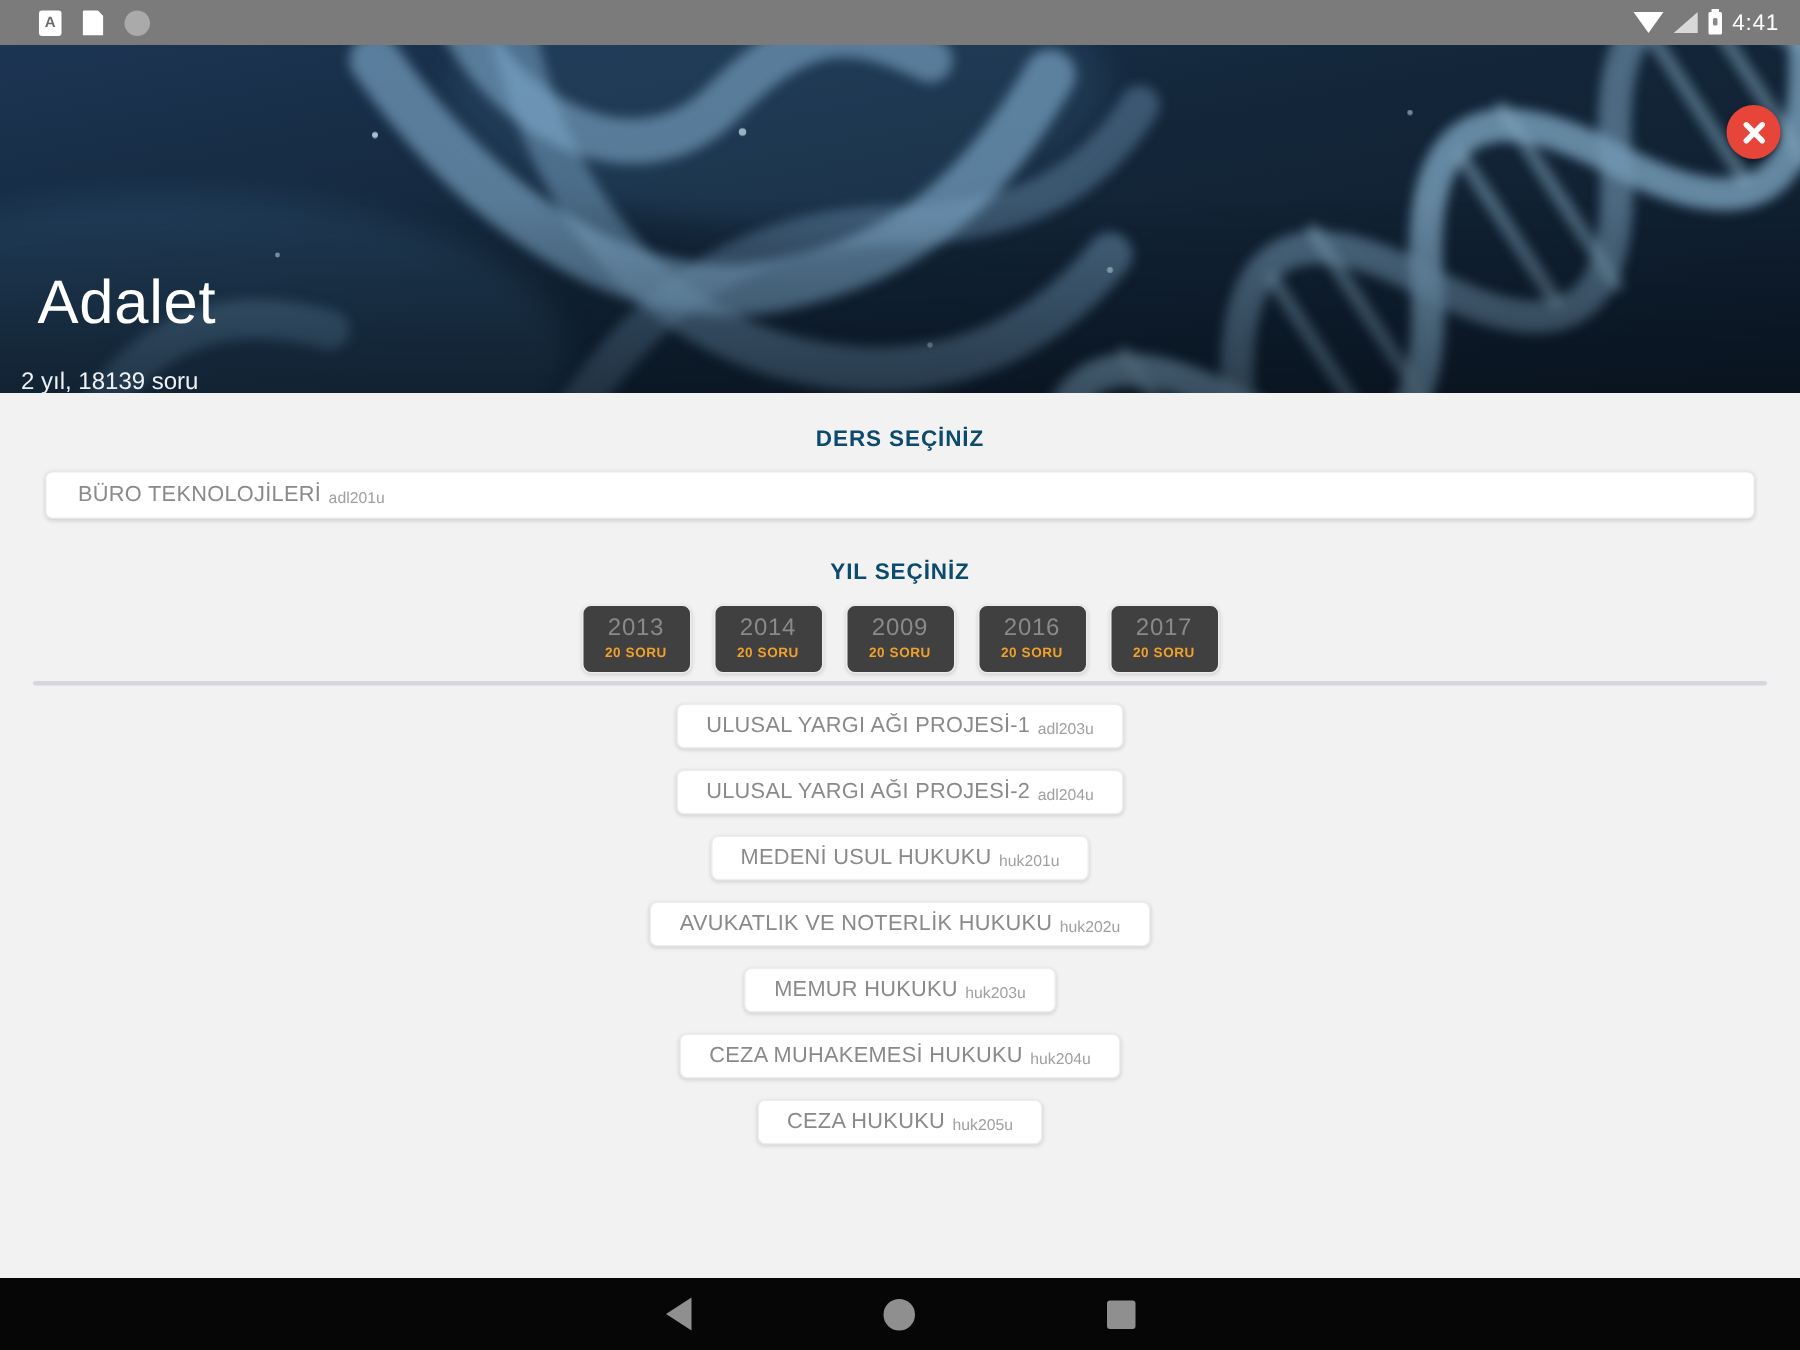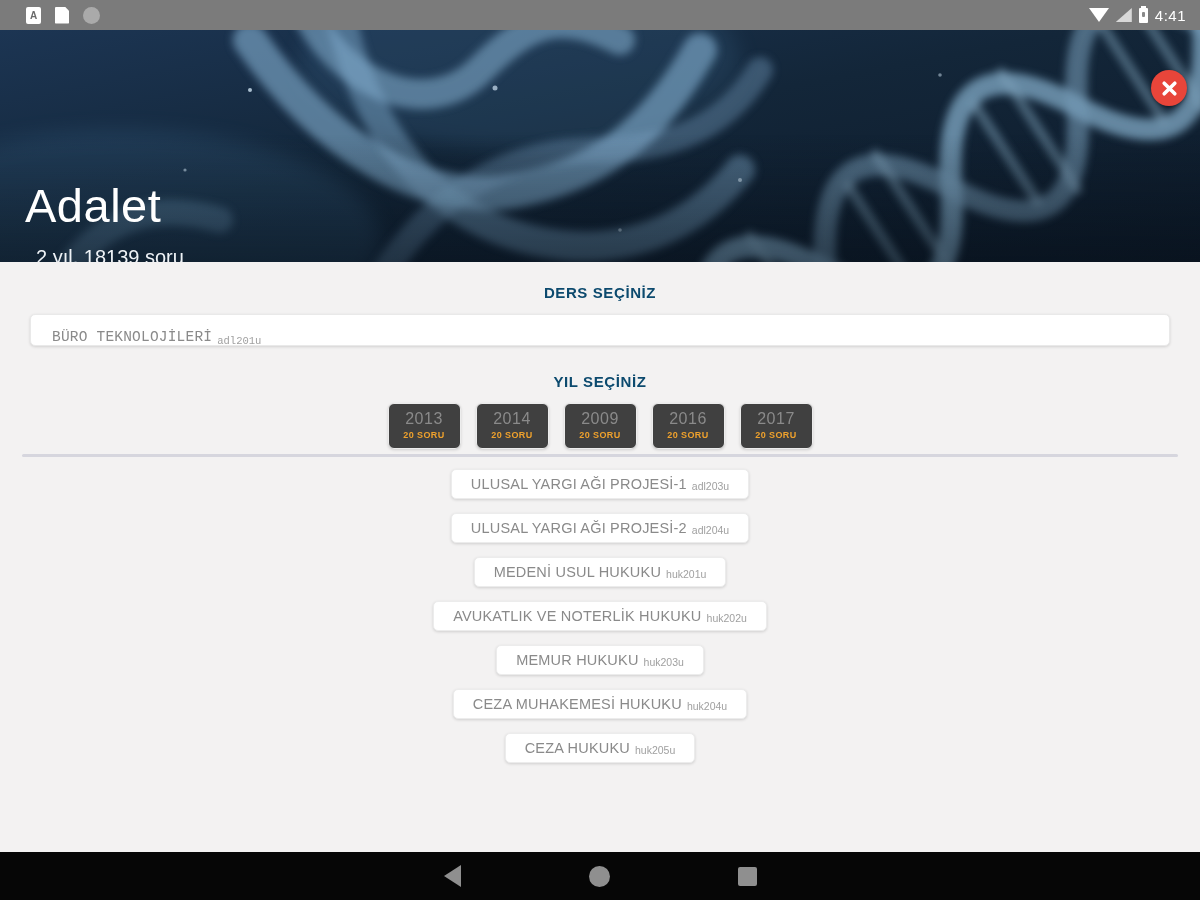--- a/index.html
+++ b/index.html
@@ -20,35 +20,35 @@
   .ico-signal { width:16px; height:14px; background:#e9e9e9; clip-path:polygon(100% 0, 100% 100%, 0 100%); opacity:.85; }
   .ico-battery { width:9px; height:15px; background:#fff; border-radius:1px; position:relative; }
   .ico-battery::before { content:""; position:absolute; top:-2px; left:2px; width:5px; height:2px; background:#fff; }
   .ico-battery::after { content:""; position:absolute; top:4px; left:3px; width:3px; height:5px; background:#8a8a8a; border-radius:1px; }
   .sb-time { font-size:15px; color:#ffffff; letter-spacing:.5px; }
 
   
   .header-banner { position:relative; height:232px; overflow:hidden; background:#132639; }
   .header-banner svg.dna { position:absolute; inset:0; width:100%; height:100%; display:block; }
   .header-scrim { position:absolute; inset:0; background:linear-gradient(to top, rgba(5,12,20,.45), rgba(5,12,20,0) 55%); }
-  .header-title { position:absolute; left:25px; top:148px; color:#ffffff; font-size:47px; font-weight:400; letter-spacing:.5px; }
-  .header-subtitle { position:absolute; left:36px; top:216px; color:#eef2f6; font-size:20px; }
+  .header-title { position:absolute; left:25px; top:148px; color:#ffffff; font-size:41px; font-weight:400; letter-spacing:.5px; }
+  .header-subtitle { position:absolute; left:14px; top:216px; color:#eef2f6; font-size:16px; }
   .close-btn {
     position:absolute; top:40px; right:13px; width:36px; height:36px; border-radius:50%;
     background:#e8453a; display:flex; align-items:center; justify-content:center;
     box-shadow:0 1px 3px rgba(0,0,0,.35); cursor:pointer;
   }
 
   
   .main { padding-top:22px; height:590px; }
   .section-label { text-align:center; color:#0c4a6e; font-size:15px; font-weight:bold; letter-spacing:.6px; }
   .selected-course {
     margin:13px 30px 0; height:32px; background:#fff; border-radius:5px;
     border:1px solid #e9e9e9; box-shadow:0 1px 3px rgba(0,0,0,.14);
-    display:flex; align-items:flex-end; padding-left:21px; cursor:pointer;font-family:Liberation Mono, monospace;
+    display:flex; align-items:center; padding-left:21px; cursor:pointer;
   }
   .course-name { color:#8a8a8a; font-size:14.5px; letter-spacing:.2px; }
   .course-code { color:#a0a0a0; font-size:10.5px; margin-left:5px; position:relative; top:2px; }
   .yil-label { margin-top:27px; }
   .year-row { margin-top:13px; display:flex; justify-content:center; gap:15px; }
   .year-btn {
     width:73px; height:46px; background:#404040; border-radius:6px; border:1px solid #ececec;
     box-shadow:0 1px 3px rgba(0,0,0,.15); text-align:center; padding-top:6px; cursor:pointer;
   }
   .year-num { color:#8a8a8a; font-size:16px; letter-spacing:.5px; }

